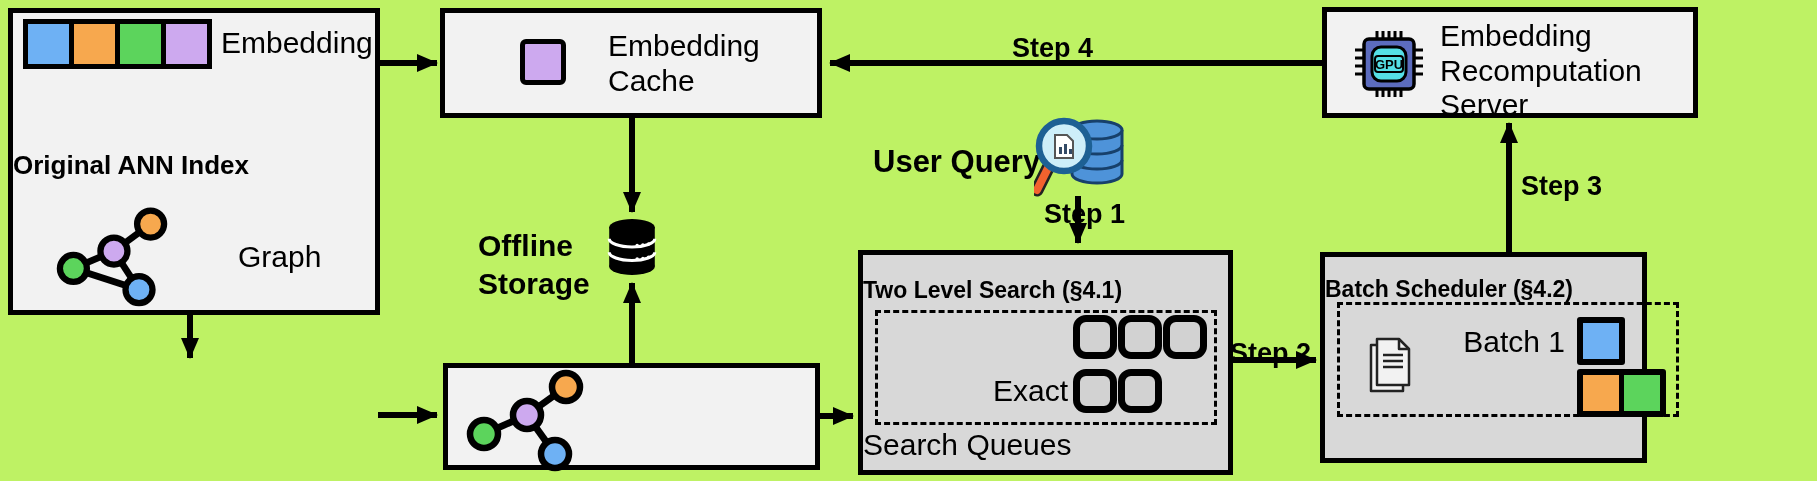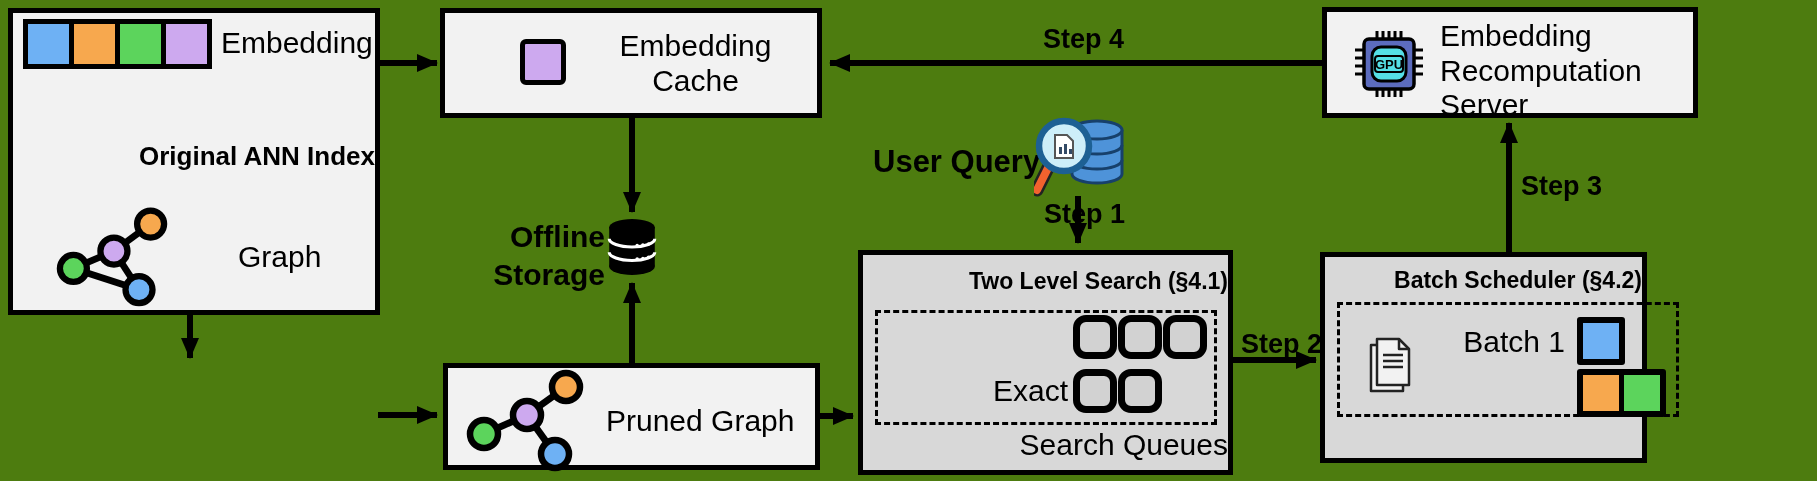--- a/index.html
+++ b/index.html
@@ -1,24 +1,24 @@
 <!DOCTYPE html>
 <html><head>
 <meta charset="utf-8">
 <style>
   html,body{margin:0;padding:0;background:#fff;}
-  .canvas{position:relative;width:1817px;height:481px;background:#4d7c0f;overflow:hidden;
+  .canvas{position:relative;width:1817px;height:481px;background:#bef264;overflow:hidden;
           font-family:"Liberation Sans",sans-serif;color:#000;}
   .box{position:absolute;border:5px solid #000;box-sizing:border-box;}
   .abs{position:absolute;}
   .bold{font-weight:bold;}
   .t30{font-size:30px;line-height:1.15;}
   .t29{font-size:23px;}
   .t27{font-size:27px;}
-  .ctr{text-align:right;}
+  .ctr{text-align:left;margin-top:9px;}
   .rt{text-align:right;}
   .overlay{position:absolute;left:0;top:0;width:1817px;height:481px;pointer-events:none;}
   .dashed{position:absolute;border:3.5px dashed #000;box-sizing:border-box;}
   .emb-strip{display:flex;border:5px solid #000;background:#000;}
   .emb-cell{width:41px;height:40px;border-right:5px solid #000;}
   .emb-cell:last-child{border-right:none;}
   .cache-sq{width:46px;height:46px;border:5px solid #000;border-radius:6px;box-sizing:border-box;}
   .q-sq{width:44px;height:44px;border:7px solid #000;border-radius:13px;box-sizing:border-box;
         background:#d2d2d2;margin-right:1px;}
   .sq-frame{display:flex;border:6px solid #000;border-radius:3px;box-sizing:content-box;}
@@ -68,21 +68,21 @@
       <g stroke="#000" stroke-width="6.5">
         <circle cx="103" cy="26" r="14" fill="#F7A84E"></circle>
         <circle cx="65" cy="54" r="14" fill="#CDA9EF"></circle>
         <circle cx="23" cy="72" r="14" fill="#5CD45C"></circle>
         <circle cx="91" cy="94" r="14" fill="#6EB1F4"></circle>
       </g>
     </svg>
     <div class="abs t30" style="left:225px;top:227px;">Graph</div>
   </div>
 
-  <div class="box" style="left: 440px; top: 8px; width: 382px; height: 110px; background-color: rgb(242, 242, 242); text-align: center;">
+  <div class="box" style="left: 440px; top: 8px; width: 382px; height: 110px; background-color: rgb(242, 242, 242);">
     <div class="abs cache-sq" style="left: 75px; top: 26px; background-color: rgb(205, 169, 239);"></div>
     <div class="abs t30" style="left:163px;top:16px;width:175px;">Embedding Cache</div>
   </div>
 
   <div class="abs bold ctr" style="left:478px;top:218px;width:127px;font-size:30px;line-height:1.25;">Offline Storage</div>
   <svg class="abs" style="left:607px;top:218px;" width="50" height="58" viewBox="0 0 48 56">
     <ellipse cx="24" cy="9" rx="22" ry="8" fill="#000"></ellipse>
     <rect x="2" y="9" width="44" height="38" fill="#000"></rect>
     <ellipse cx="24" cy="47" rx="22" ry="8" fill="#000"></ellipse>
     <path d="M2,20 a22,8 0 0 0 44,0" fill="none" stroke="#fff" stroke-width="3"></path>
@@ -195,21 +195,20 @@
         <line x1="63" y1="47" x2="20" y2="66"></line>
         <line x1="63" y1="47" x2="91" y2="86"></line>
       </g>
       <g stroke="#000" stroke-width="6.5">
         <circle cx="102" cy="19" r="14" fill="#F7A84E"></circle>
         <circle cx="63" cy="47" r="14" fill="#CDA9EF"></circle>
         <circle cx="20" cy="66" r="14" fill="#5CD45C"></circle>
         <circle cx="91" cy="86" r="14" fill="#6EB1F4"></circle>
       </g>
     </svg>
-    <div class="abs t30" style="left:158px;top:36px;">Pruned Graph</div>
   </div>
 
   <div class="abs bold t27" style="left:1044px;top:199px;">Step 1</div>
   <div class="abs bold t27 ctr" style="left:1230px;top:329px;width:92px;">Step 2</div>
   <div class="abs bold t27" style="left:1521px;top:171px;">Step 3</div>
   <div class="abs bold t27 ctr" style="left:1012px;top:24px;width:112px;">Step 4</div>
 
 </div>
 
 </body></html>

